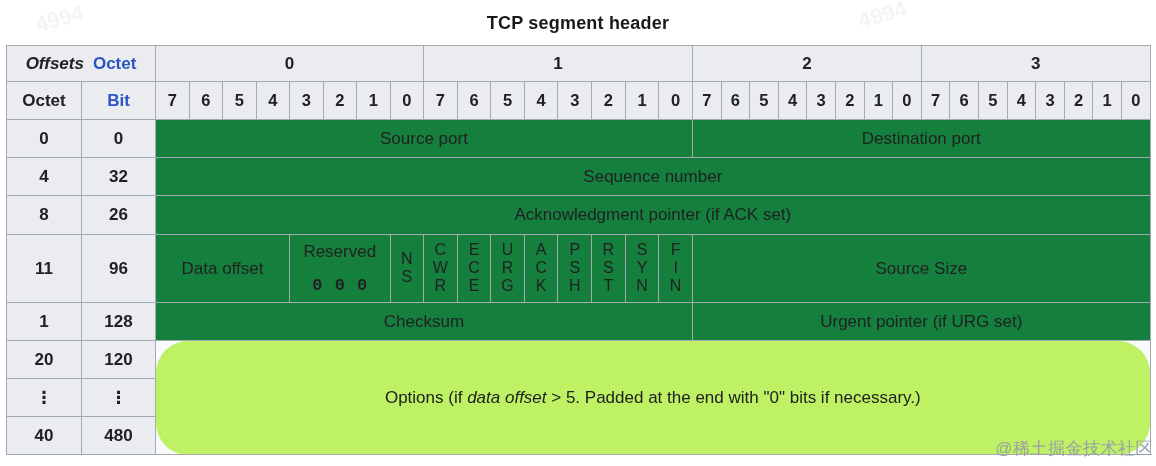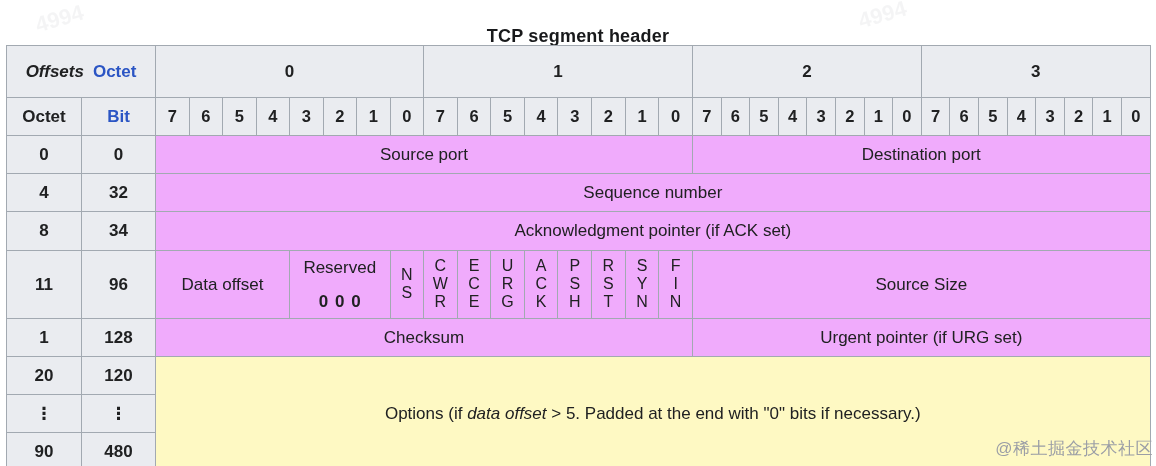--- a/index.html
+++ b/index.html
@@ -1,35 +1,35 @@
 <!DOCTYPE html>
 <html><head>
 <meta charset="utf-8">
 <style>
   html,body{margin:0;padding:0;}
   body{font-family:"Liberation Sans","DejaVu Sans",sans-serif;background:#ffffff;color:#202122;}
   .stage{position:relative;width:1156px;height:466px;background:#ffffff;overflow:hidden;}
-  .page-title{position:absolute;left:0;top:26px;width:1156px;text-align:center;
+  .page-title{position:absolute;left:0;top:13px;width:1156px;text-align:center;
     font-size:18px;font-weight:700;color:#18191b;letter-spacing:.2px;}
   table.tcp{position:absolute;left:6px;top:45px;width:1144px;border-collapse:collapse;
     table-layout:fixed;background:#f9fafb;}
   th,td{border:1px solid #a2a9b1;text-align:center;vertical-align:middle;padding:0;
     font-weight:400;font-size:17px;color:#202122;overflow:hidden;}
   th{background:#eaecf0;font-weight:700;}
-  td{background:#f0abfc;}
-  tr.h1{height:52px;} tr.h2{height:38px;}
+  td{background:#15803d;}
+  tr.h1{height:36px;} tr.h2{height:38px;}
   tr.r{height:38px;} tr.r8{height:39px;} tr.r12{height:68px;}
   .blue{color:#2b55c4;font-weight:700;}
   .corner span{display:inline-block;}
   .corner .offsets{font-style:italic;font-weight:700;margin-right:9px;}
   .bit-num{font-size:16.5px;}
   .flag span{display:inline-block;white-space:pre-line;line-height:1.12;font-size:16px;}
-  .rsv-val{font-weight:700;margin-top:14px;word-spacing:2px;}
+  .rsv-val{font-weight:700;margin-top:14px;word-spacing:2px;font-family:Liberation Mono, monospace;}
   .dots{font-size:17px;font-weight:700;}
-  td.options-cell{background:#fef9c3;}
+  td.options-cell{background:#bef264;border-radius:32px;}
   .opt-italic{font-style:italic;}
   .wm{position:absolute;color:#6f7680;opacity:.07;font-weight:700;font-size:22px;
     transform:rotate(-16deg);pointer-events:none;white-space:nowrap;}
   .site-wm{position:absolute;right:3px;top:437px;font-size:17px;color:#9b9ea6;
     letter-spacing:.5px;pointer-events:none;}
 </style>
 </head>
 <body>
 
 <div class="stage">
@@ -135,21 +135,21 @@
     </tr>
 
     <tr class="r">
       <th>4</th>
       <th>32</th>
       <td colspan="32">Sequence number</td>
     </tr>
 
     <tr class="r8">
       <th>8</th>
-      <th>34</th>
+      <th>26</th>
       <td colspan="32">Acknowledgment pointer (if ACK set)</td>
     </tr>
 
     <tr class="r12">
       <th>11</th>
       <th>96</th>
       <td colspan="4">Data offset</td>
       <td colspan="3">
         <div>Reserved</div>
         <div class="rsv-val">0 0 0</div>
@@ -197,20 +197,20 @@
         <span>Options (if </span><span class="opt-italic">data offset</span><span> &gt; 5. Padded at the end with "0" bits if necessary.)</span>
       </td>
     </tr>
 
     <tr class="r">
       <th class="dots">⋮</th>
       <th class="dots">⋮</th>
     </tr>
 
     <tr class="r">
-      <th>90</th>
+      <th>40</th>
       <th>480</th>
     </tr>
   </tbody>
     </table>
 
   <div class="site-wm">@稀土掘金技术社区</div>
 </div>
 
 </body></html>

